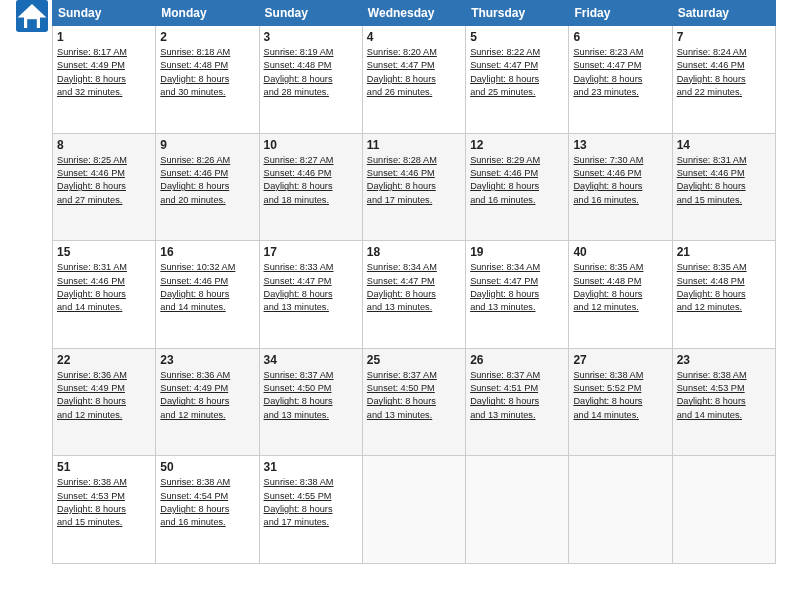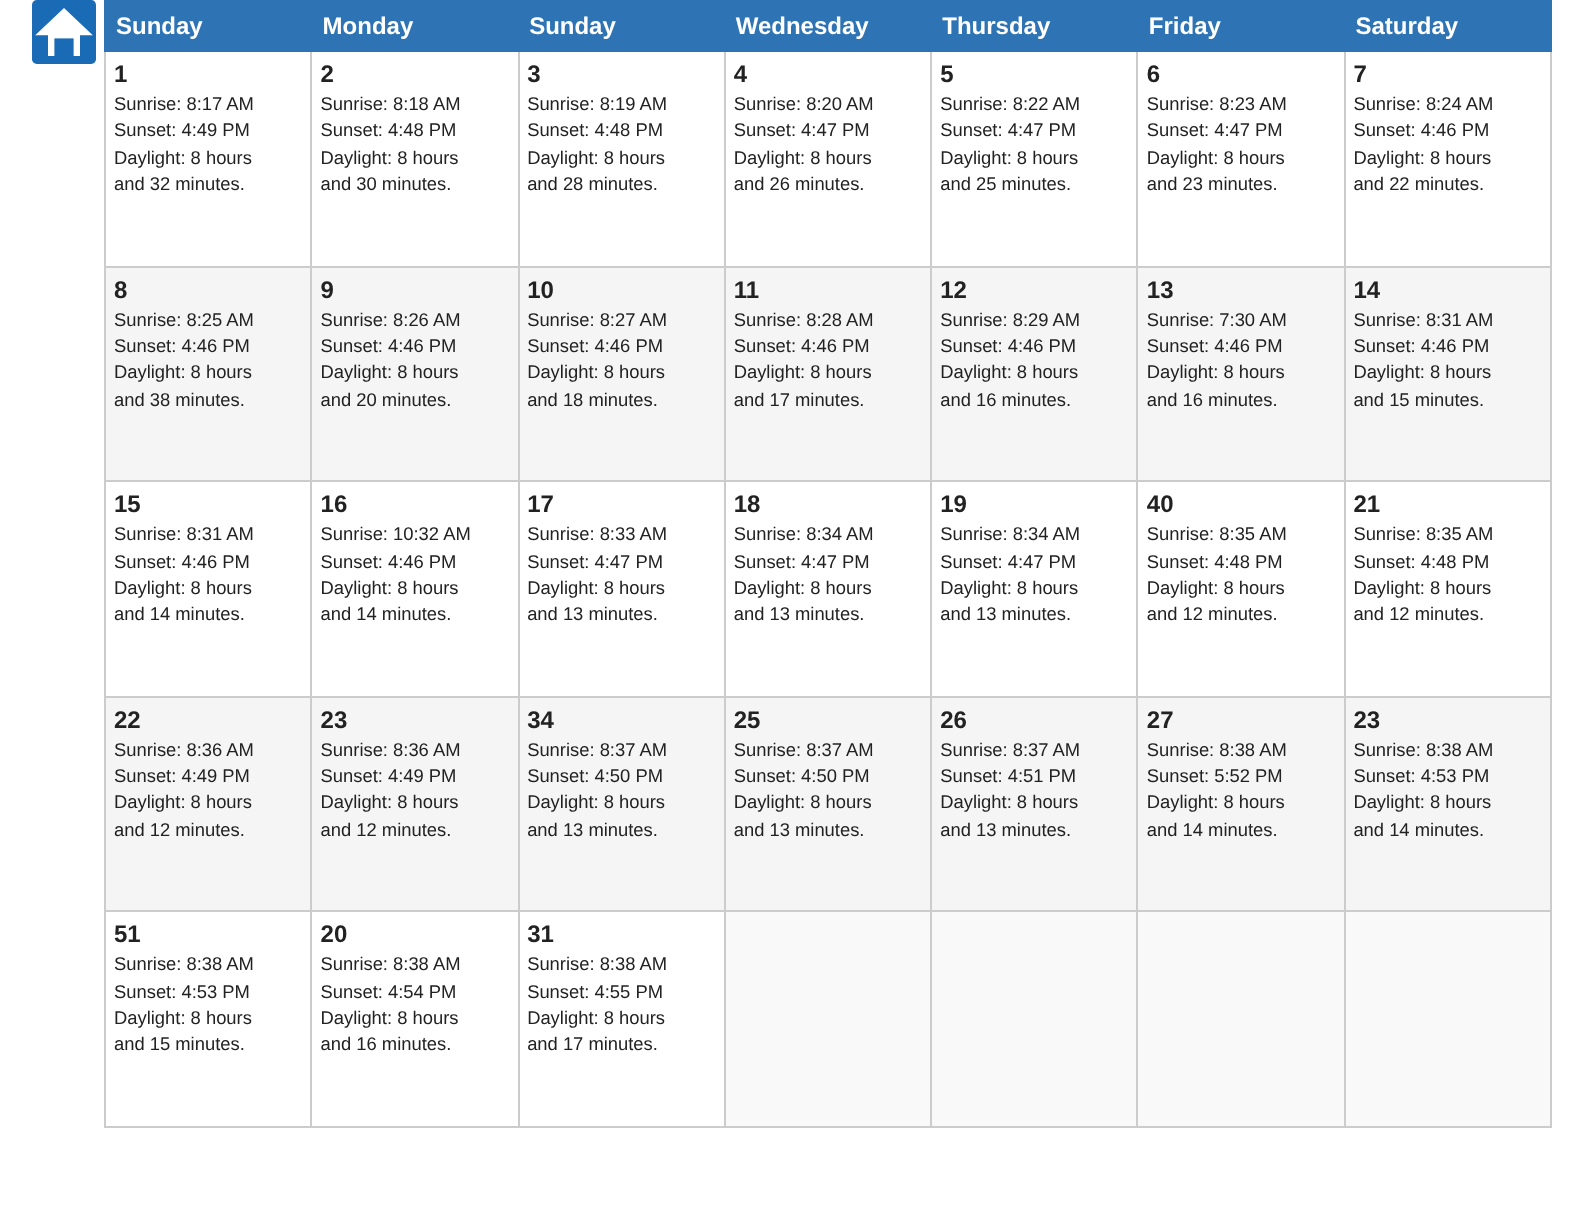--- a/index.html
+++ b/index.html
@@ -83,20 +83,21 @@
       background: #f9f9f9;
     }
     .day-num {
       font-size: 12px;
       font-weight: bold;
       display: block;
       margin-bottom: 2px;
     }
     .day-info {
       line-height: 1.45;
+      text-decoration: underline;
     }
   </style>
 </head>
 <body>
 
 <div class="page">
   <div class="header">
     <div class="logo">
       <svg class="logo-icon" viewBox="0 0 40 40">
         <rect x="0" y="0" width="40" height="40" fill="#1a6bb5" rx="3"></rect>
@@ -192,21 +193,21 @@
             </div>
           </td>
         </tr>
         <tr>
           <td>
             <span class="day-num">8</span>
             <div class="day-info">
               <div>Sunrise: 8:25 AM</div>
               <div>Sunset: 4:46 PM</div>
               <div>Daylight: 8 hours</div>
-              <div>and 38 minutes.</div>
+              <div>and 27 minutes.</div>
             </div>
           </td>
           <td>
             <span class="day-num">9</span>
             <div class="day-info">
               <div>Sunrise: 8:26 AM</div>
               <div>Sunset: 4:46 PM</div>
               <div>Daylight: 8 hours</div>
               <div>and 20 minutes.</div>
             </div>
@@ -391,21 +392,21 @@
           <td>
             <span class="day-num">51</span>
             <div class="day-info">
               <div>Sunrise: 8:38 AM</div>
               <div>Sunset: 4:53 PM</div>
               <div>Daylight: 8 hours</div>
               <div>and 15 minutes.</div>
             </div>
           </td>
           <td>
-            <span class="day-num">20</span>
+            <span class="day-num">50</span>
             <div class="day-info">
               <div>Sunrise: 8:38 AM</div>
               <div>Sunset: 4:54 PM</div>
               <div>Daylight: 8 hours</div>
               <div>and 16 minutes.</div>
             </div>
           </td>
           <td>
             <span class="day-num">31</span>
             <div class="day-info">

